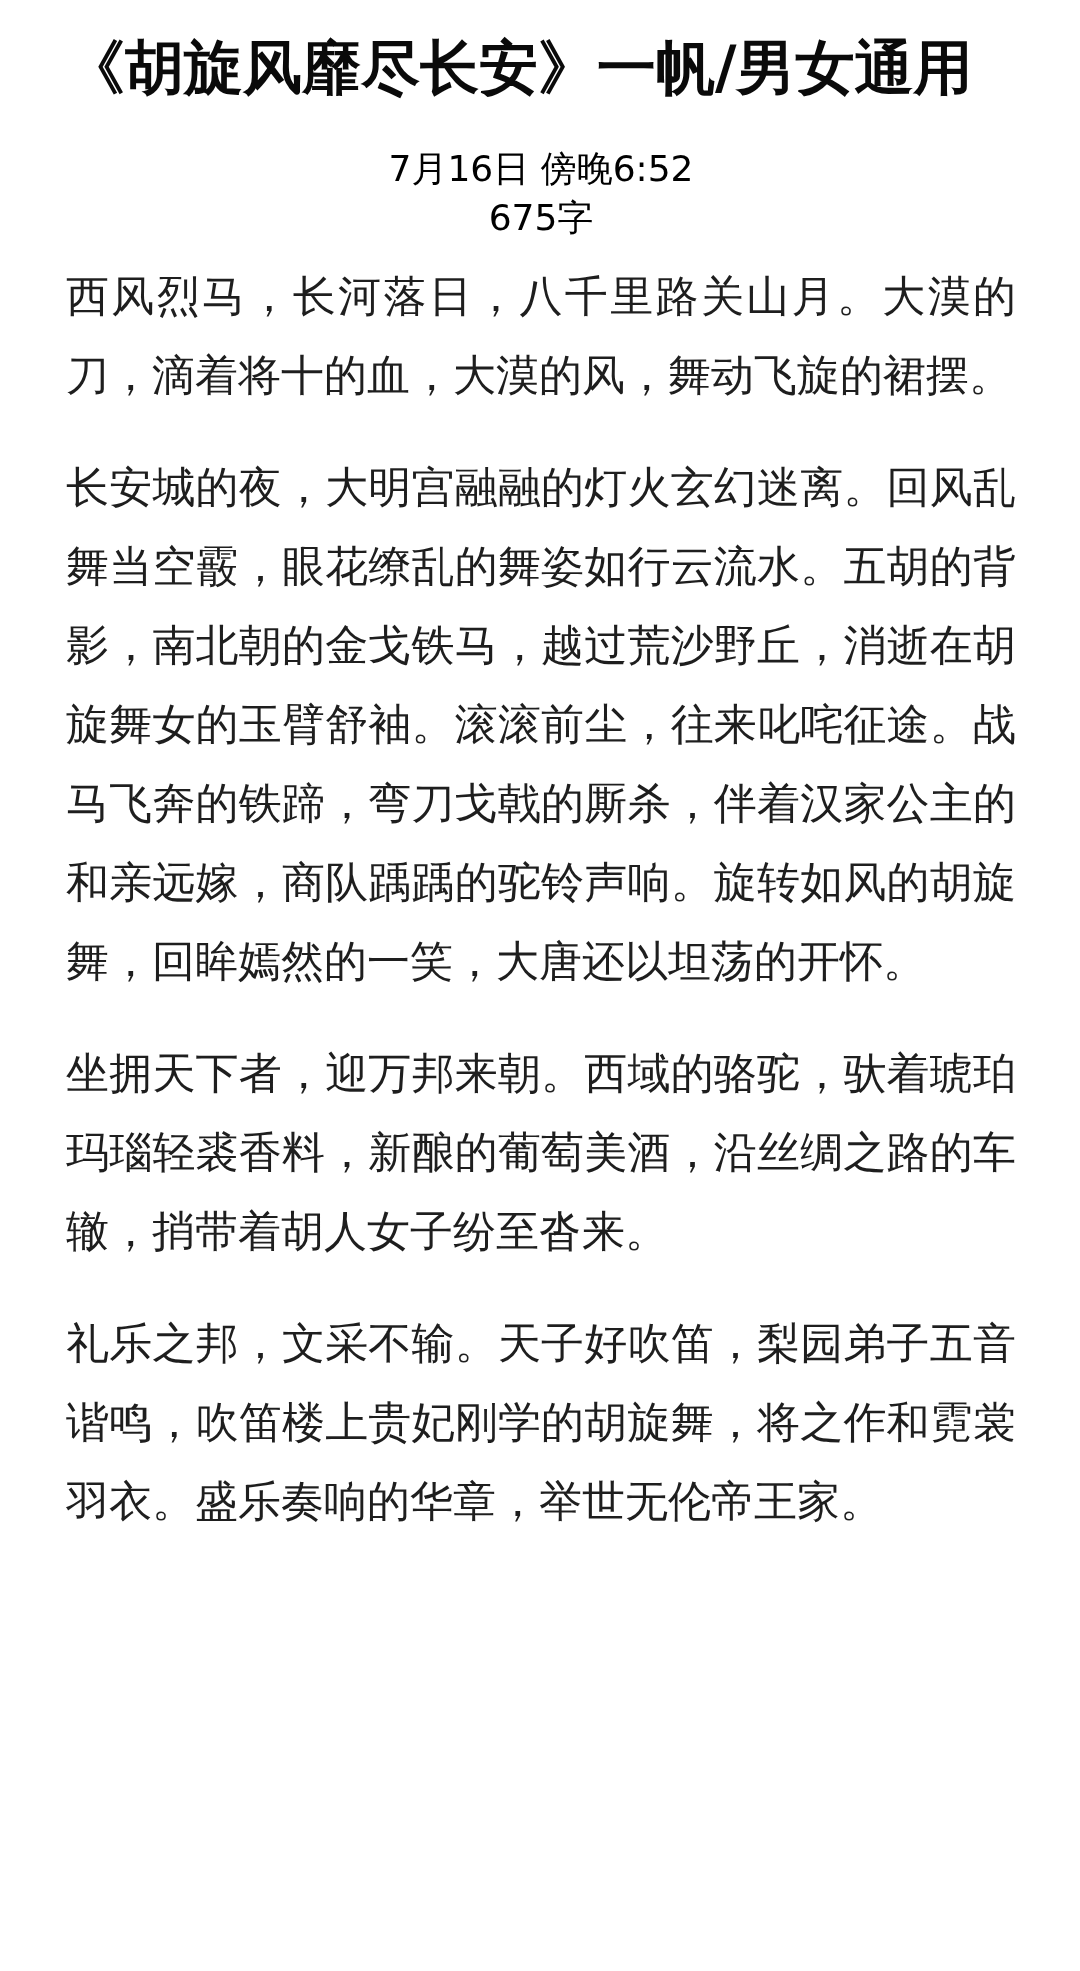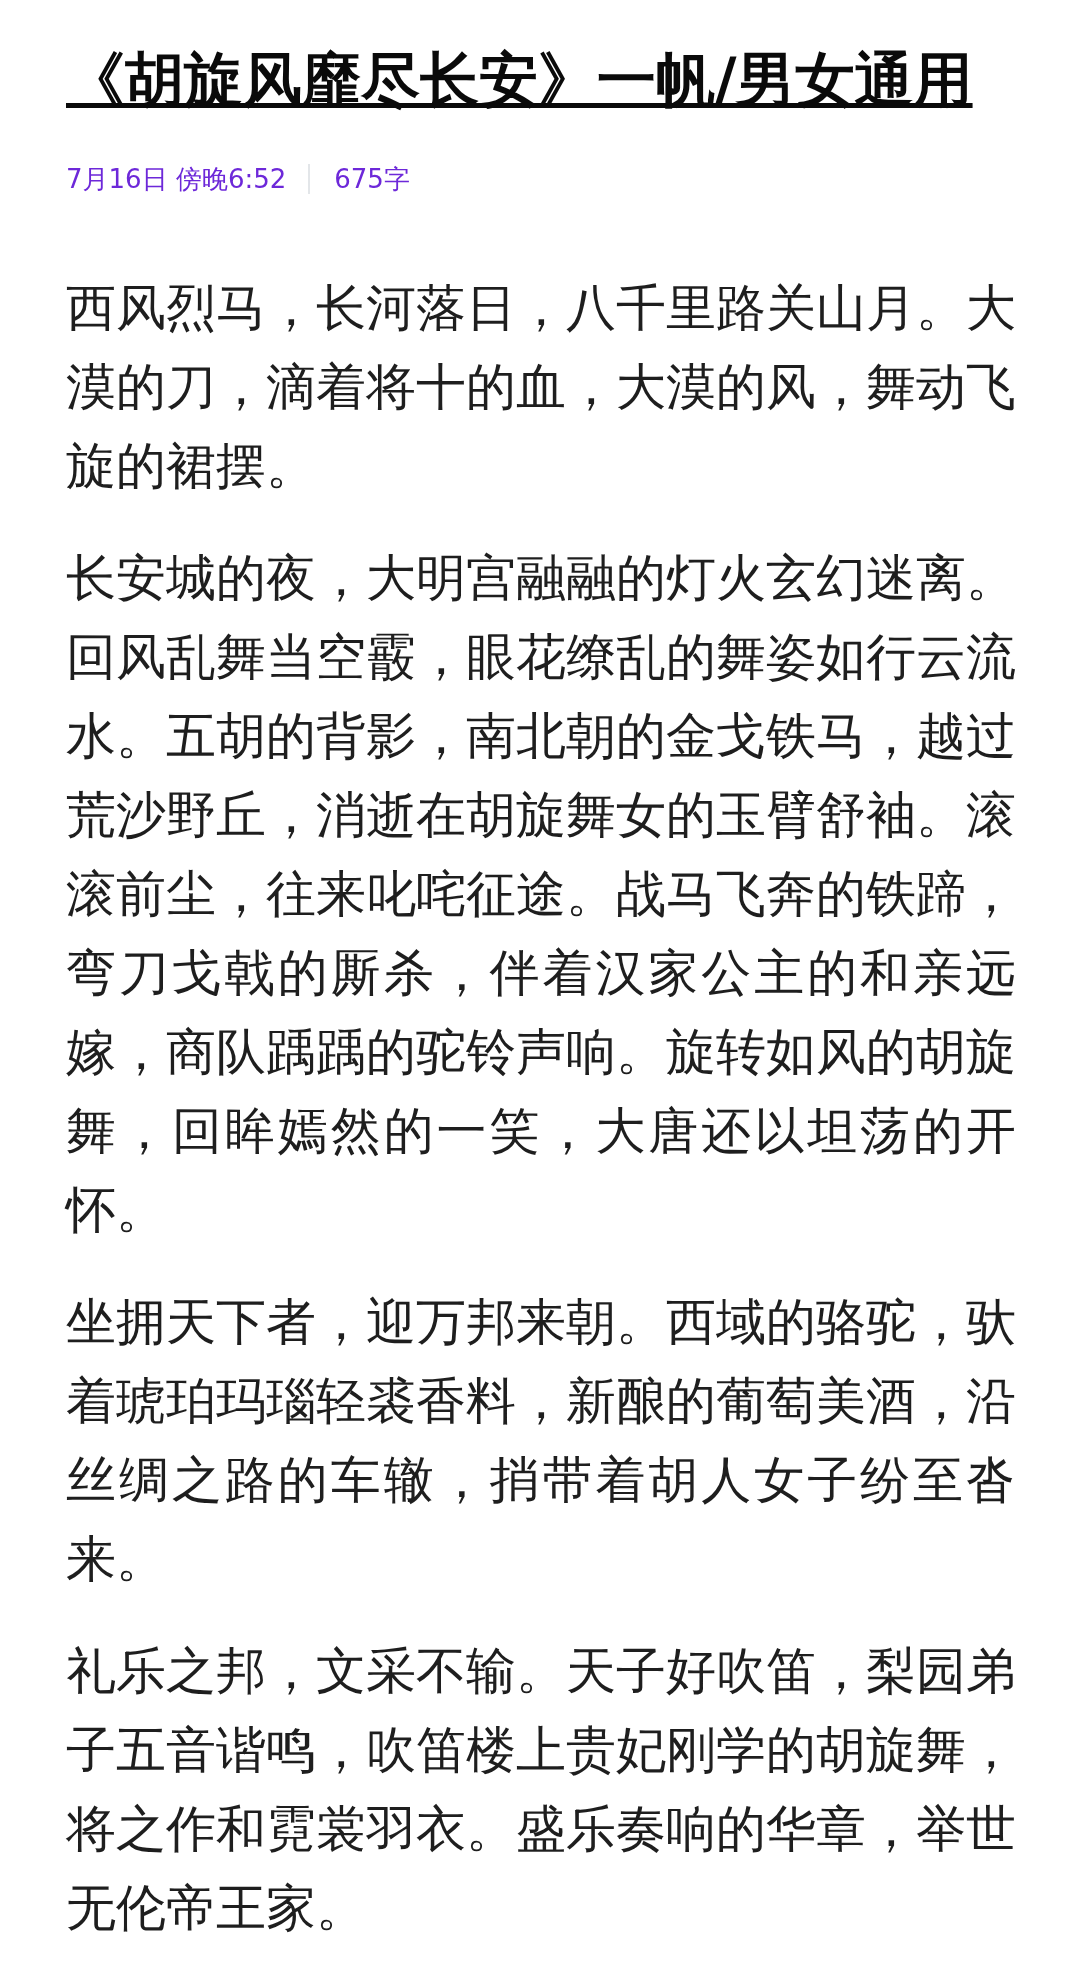--- a/index.html
+++ b/index.html
@@ -16,50 +16,50 @@
     color: #1c1c1c;
   }
   .article {
     position: absolute;
     left: 66px;
     top: 0;
     width: 950px;
   }
   .title {
     margin: 0;
-    padding-top: 26px;
+    padding-top: 14px;
     font-size: 59px;
     line-height: 107px;
     font-weight: bold;
     color: #0a0a0a;
     letter-spacing: 0px;
     word-break: break-all;
-    text-decoration: underline;
   }
   .meta {
     margin-top: 24px;
     height: 44px;
     display: flex;
     align-items: center;
-    font-size: 26px;
-    color: #6d28d9;
+    font-size: 36px;
+    color: #000000;
+    flex-direction: column;
   }
   .meta .divider {
     display: inline-block;
     width: 2px;
     height: 30px;
     background: #e3e6e9;
     margin: 0 24px 0 22px;
   }
   .body {
     margin-top: 68px;
   }
   .para {
     margin: 0 0 33px 0;
-    font-size: 50px;
+    font-size: 43px;
     line-height: 79px;
     color: #1e1e1e;
     text-align: justify;
     word-break: break-all;
   }
 </style>
 </head>
 <body>
 
 <main class="article">

